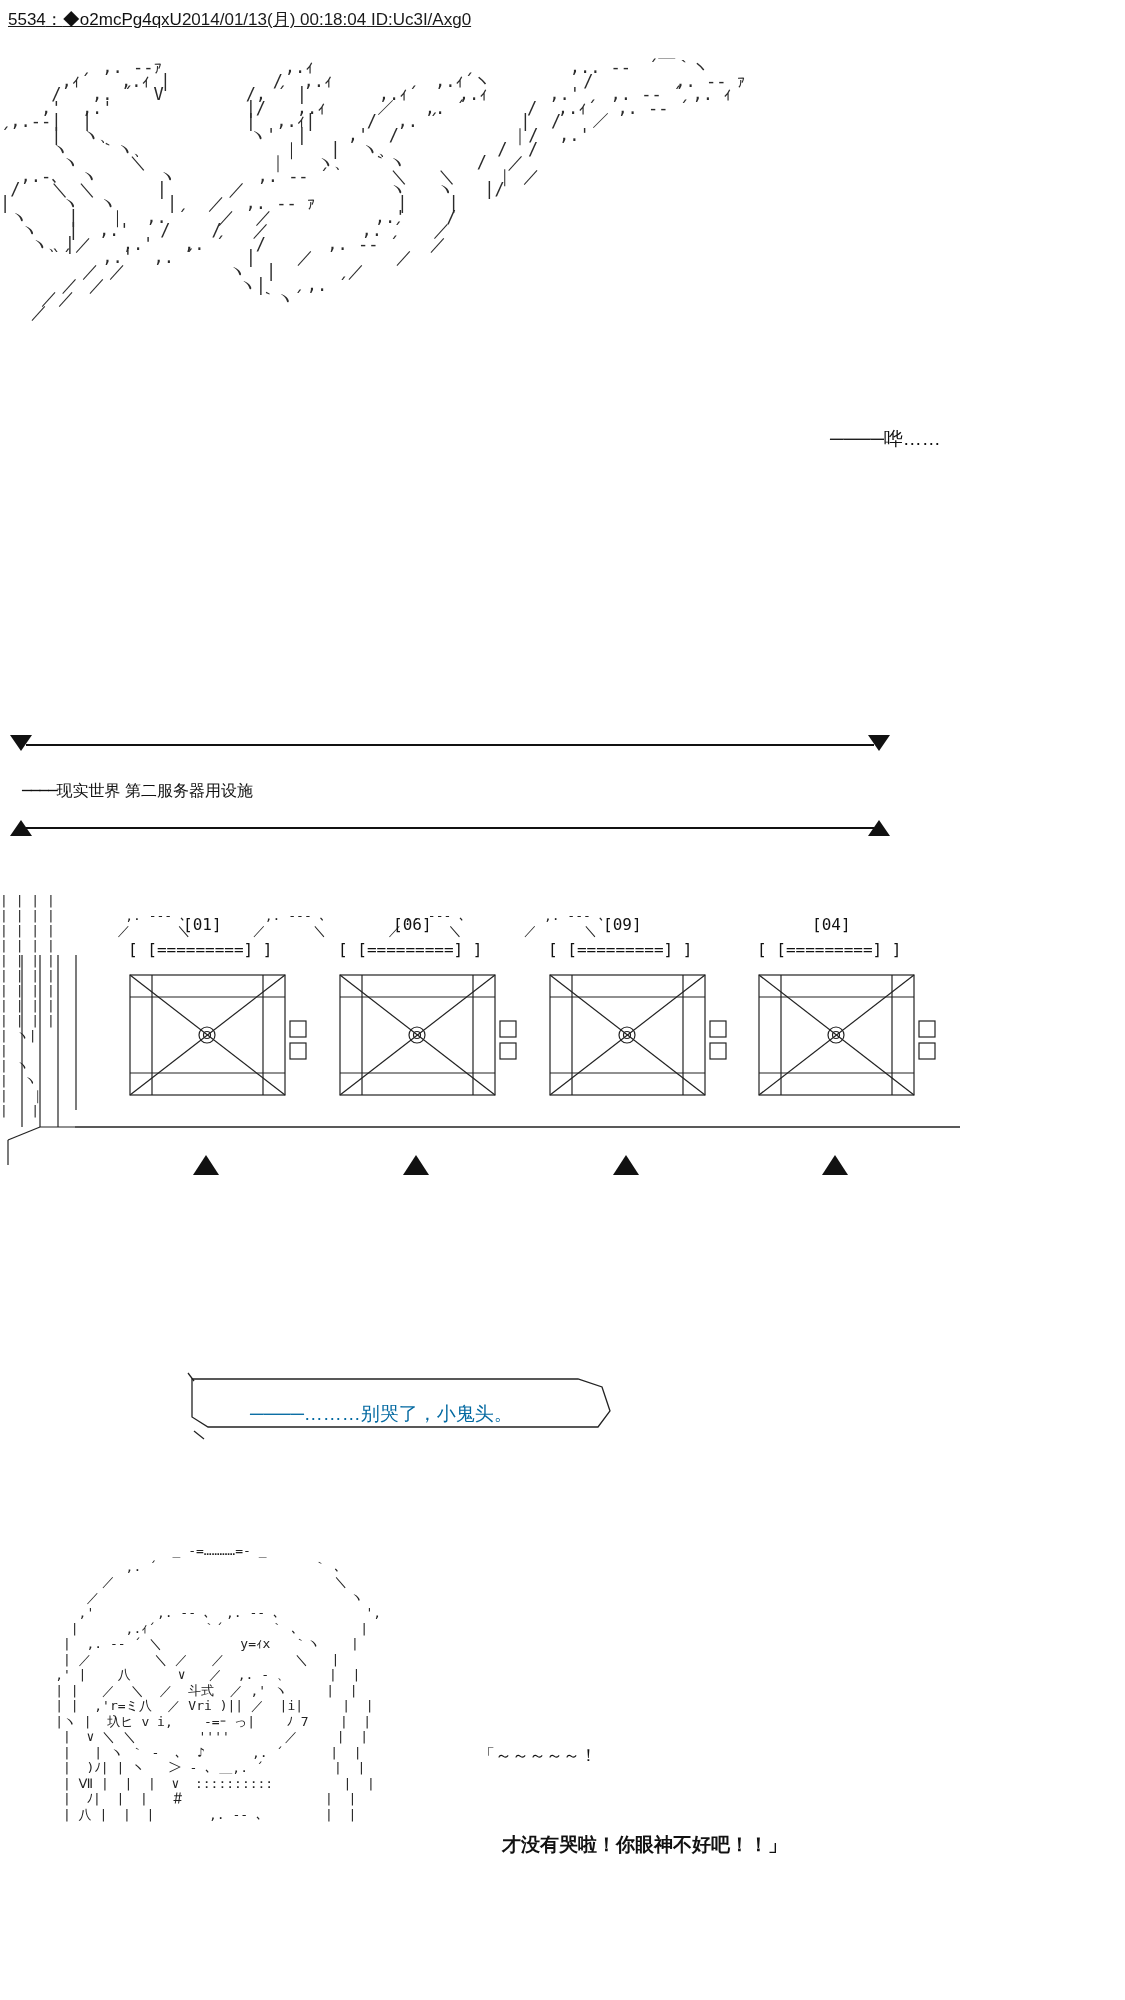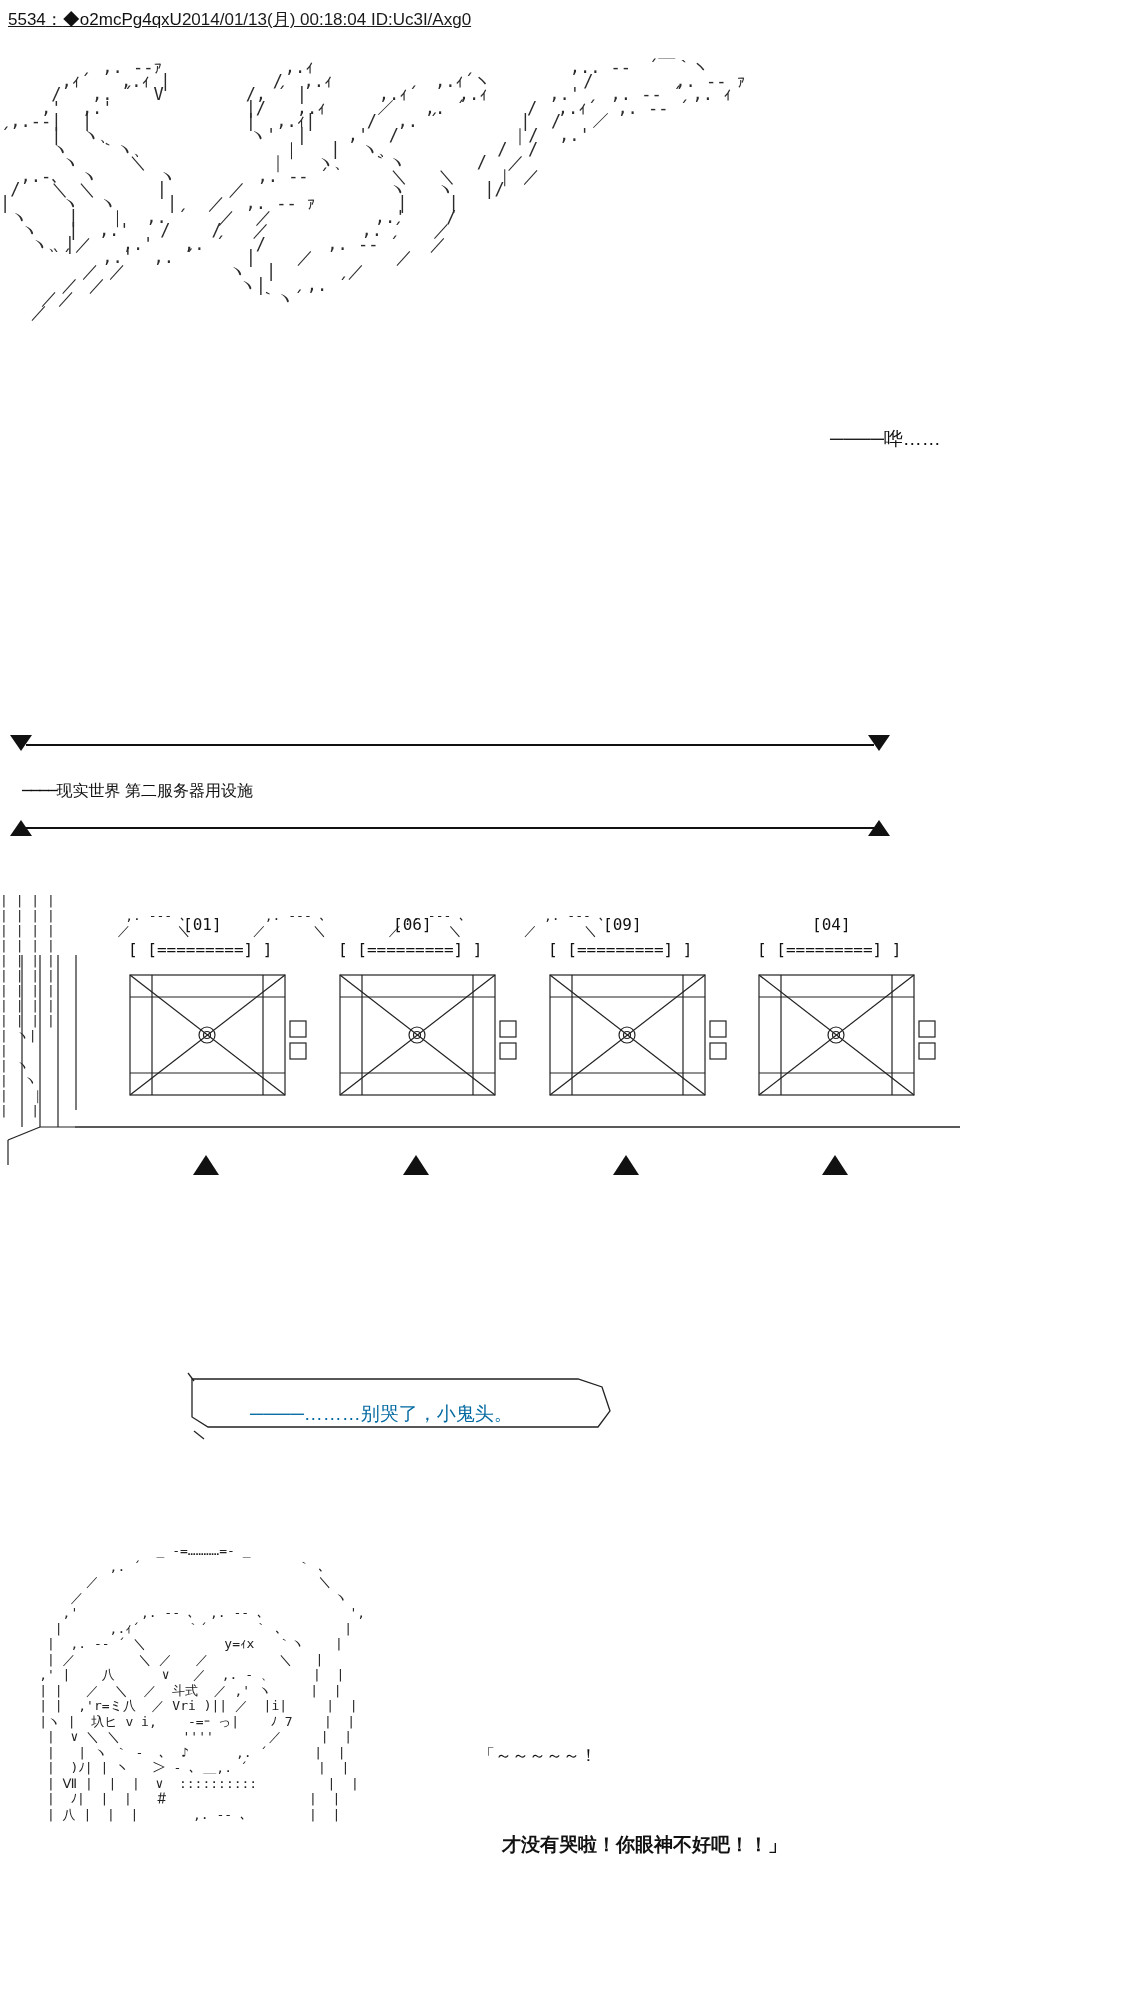--- a/index.html
+++ b/index.html
@@ -49,21 +49,21 @@
 
   .aa-facility {
     left: 0px;
     top: 880px;
     font-size: 13px;
     line-height: 15px;
     color: #222;
   }
 
   .aa-face {
-    left: 0px;
+    left: 16px;
     top: 1530px;
     font-size: 13px;
     line-height: 15.5px;
     color: #222;
   }
 
   
   .divider {
     position: absolute;
     left: 10px;

